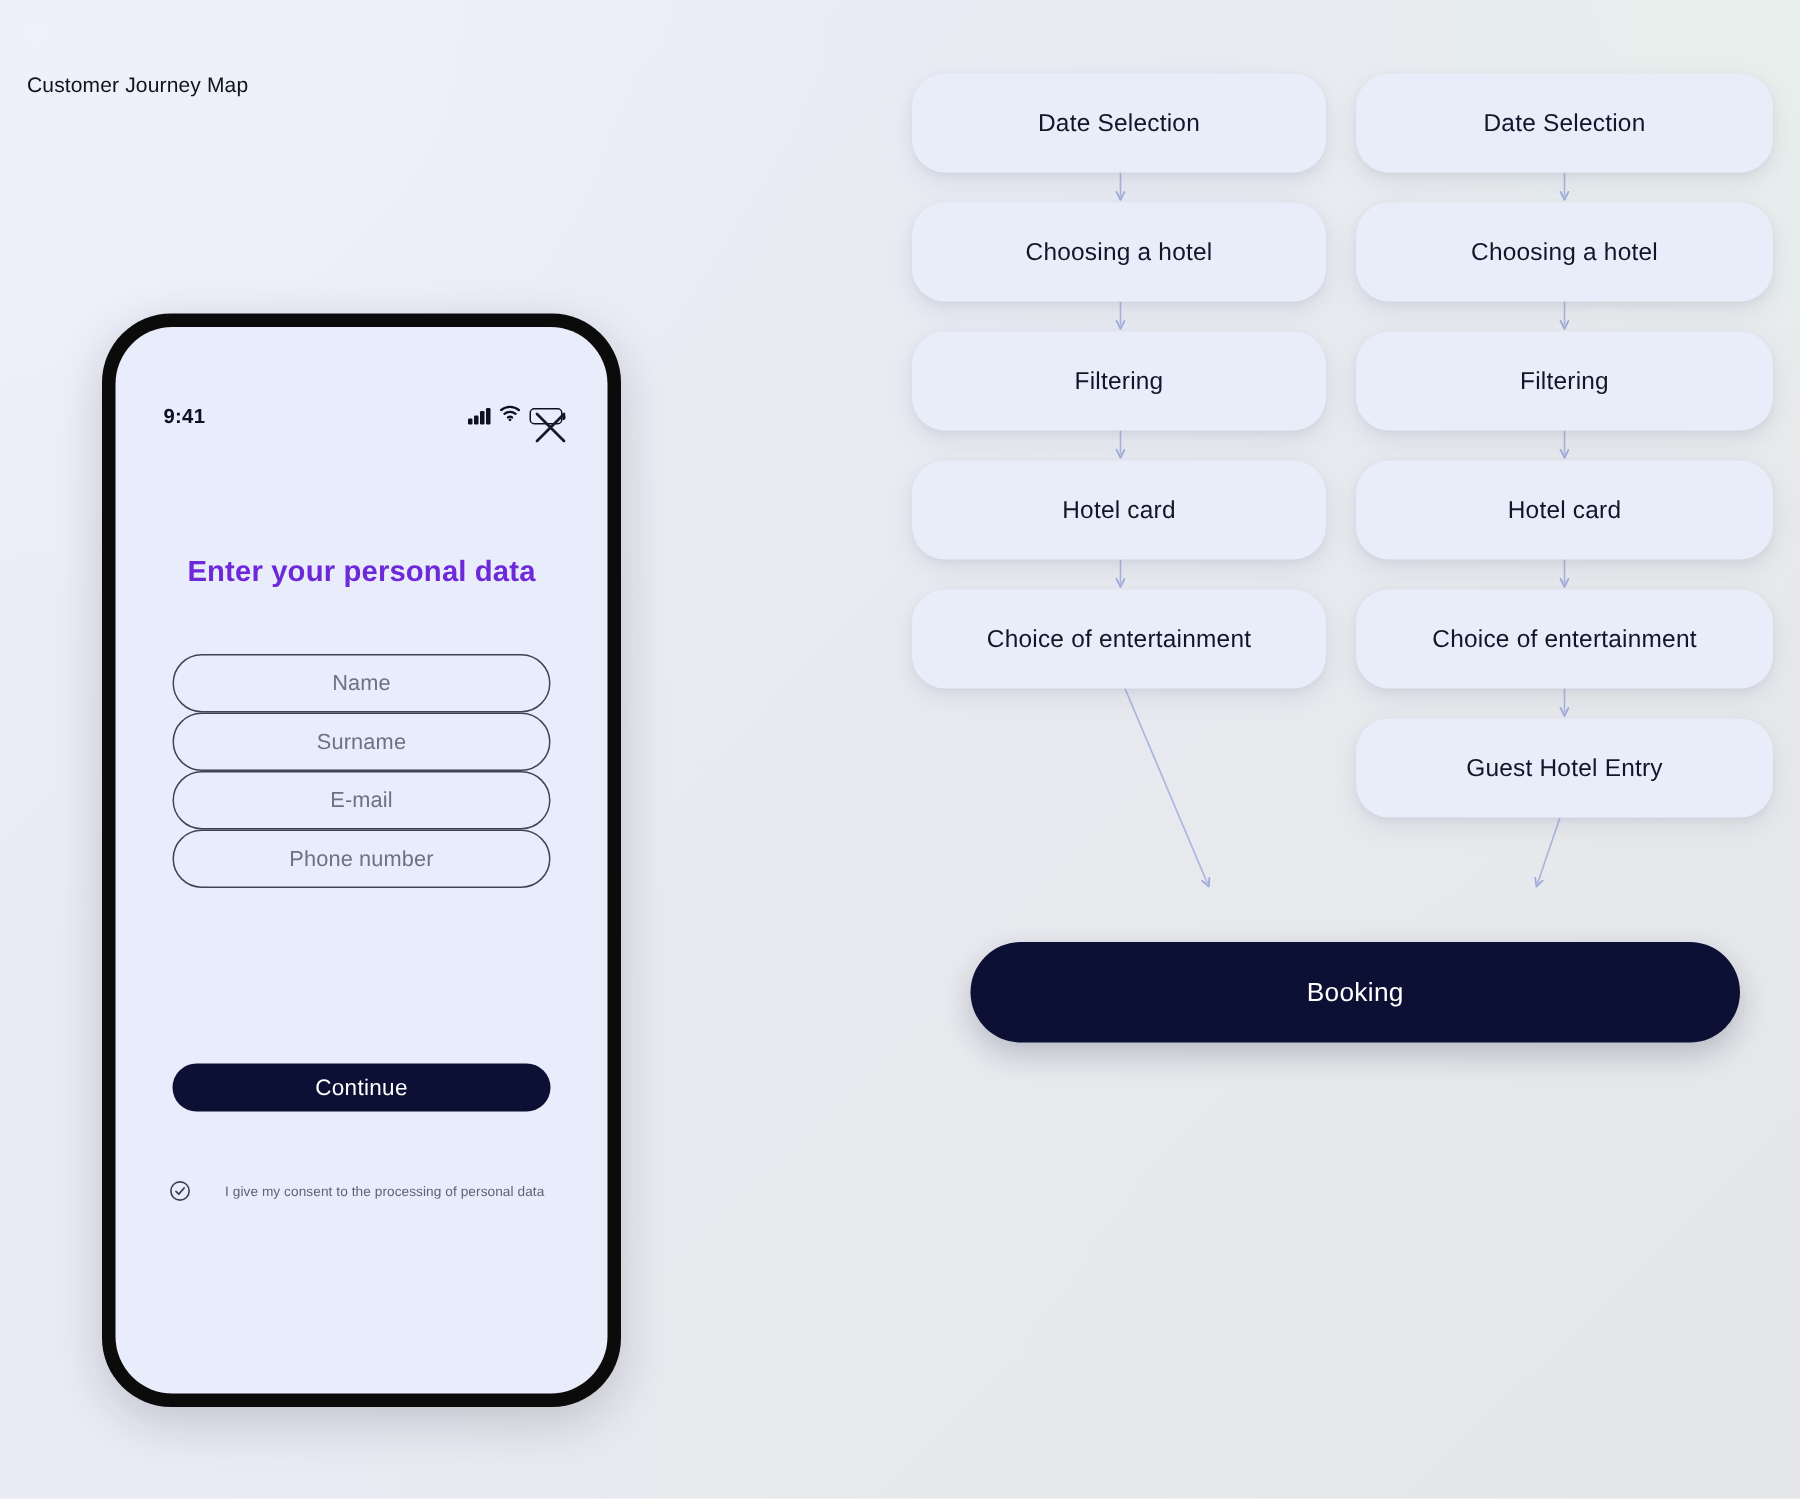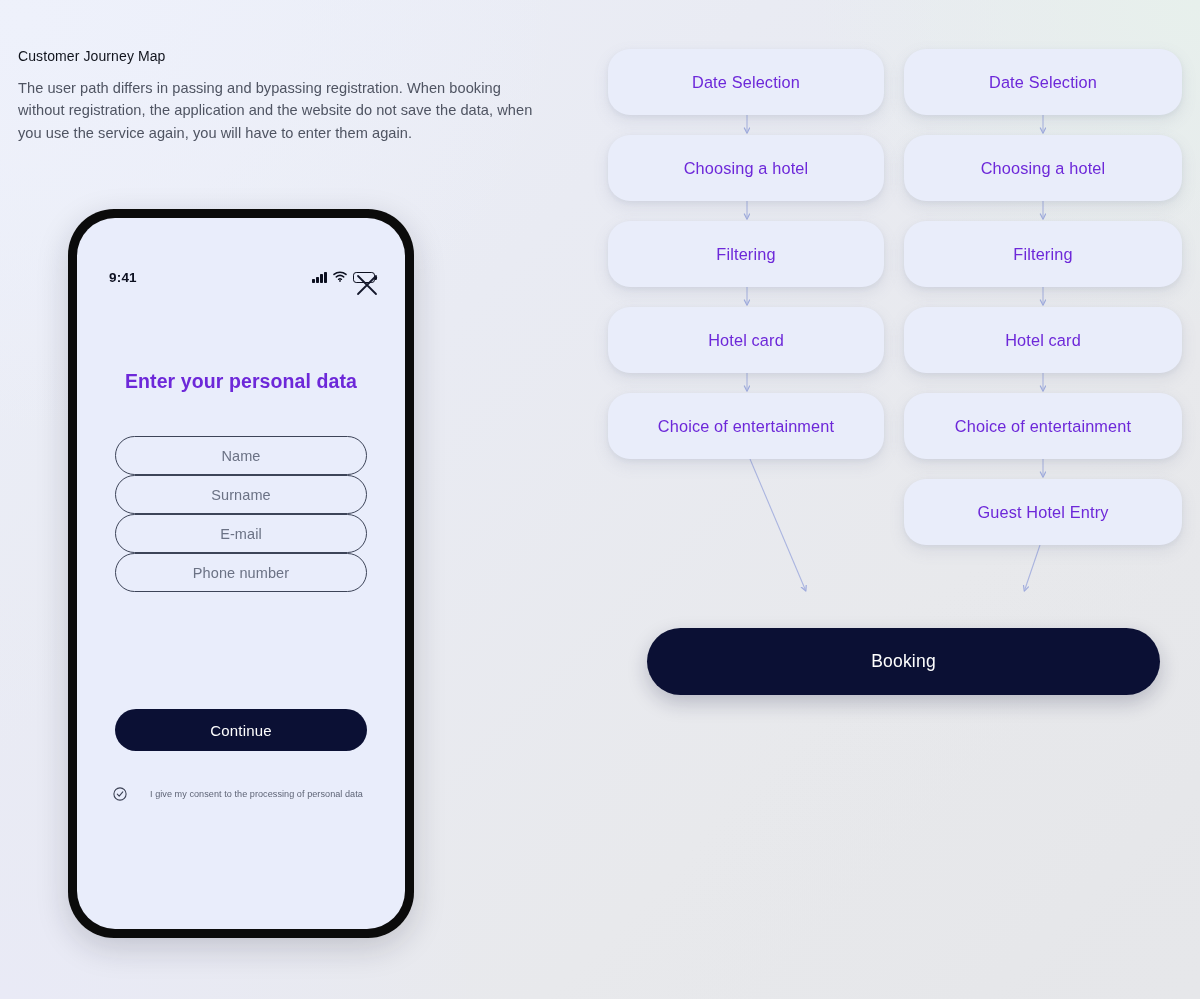--- a/index.html
+++ b/index.html
@@ -155,21 +155,21 @@
     color: #6b7285;
     letter-spacing: 0.1px;
     cursor: text;
   }
 
   .continue-btn {
     position: absolute;
     top: 491px;
     left: 38px;
     right: 38px;
-    height: 42px;
+    height: 32px;
     background: #0b1034;
     border-radius: 22px;
     display: flex;
     align-items: center;
     justify-content: center;
     color: #ffffff;
     font-size: 15px;
     letter-spacing: 0.2px;
     cursor: pointer;
     border: none;
@@ -210,21 +210,21 @@
     pointer-events: none;
   }
   .node {
     position: absolute;
     background: #e9edfa;
     border-radius: 22px;
     display: flex;
     align-items: center;
     justify-content: center;
     font-size: 16.3px;
-    color: #6d28d9;
+    color: #0f172a;
     letter-spacing: 0.15px;
     box-shadow: 0 6px 16px rgba(105,117,150,0.13),
                 0 2px 5px rgba(105,117,150,0.09);
     cursor: pointer;
   }
   .col-a { left: 8px;   width: 276px; }
   .col-b { left: 304px; width: 278px; }
 
   .booking-node {
     position: absolute;
@@ -243,21 +243,20 @@
     box-shadow: 0 8px 20px rgba(20,24,60,0.22);
     cursor: pointer;
     margin-top: 27px;
   }
 </style>
 </head>
 <body>
 
 <div class="header-block">
   <div class="page-title">Customer Journey Map</div>
-  <div class="page-desc">The user path differs in passing and bypassing registration. When booking without registration, the application and the website do not save the data, when you use the service again, you will have to enter them again.</div>
 </div>
 
 <div class="phone">
   <div class="phone-screen">
 
     <div class="status-bar">
       <div class="status-time">9:41</div>
       <div class="status-icons">
         <span class="signal-bars">
           <i></i>

